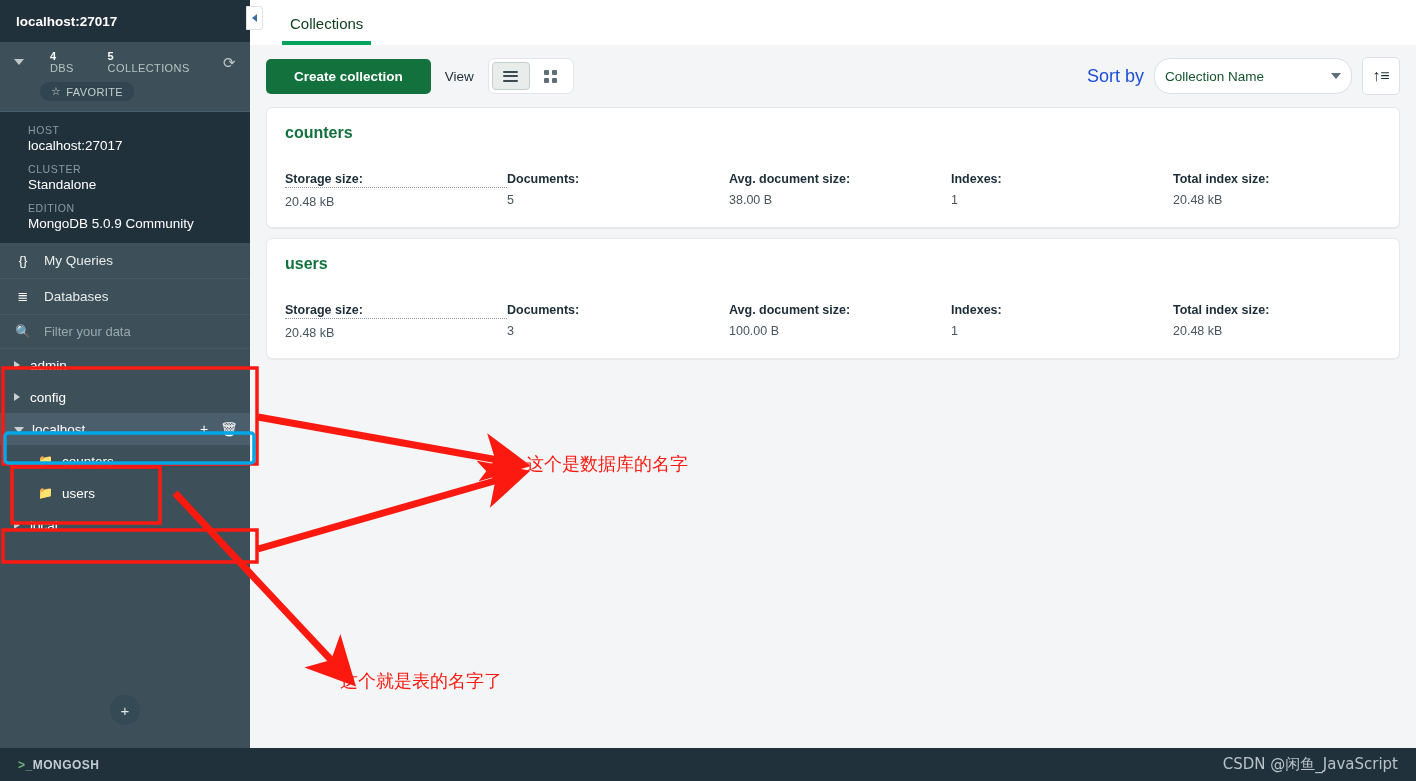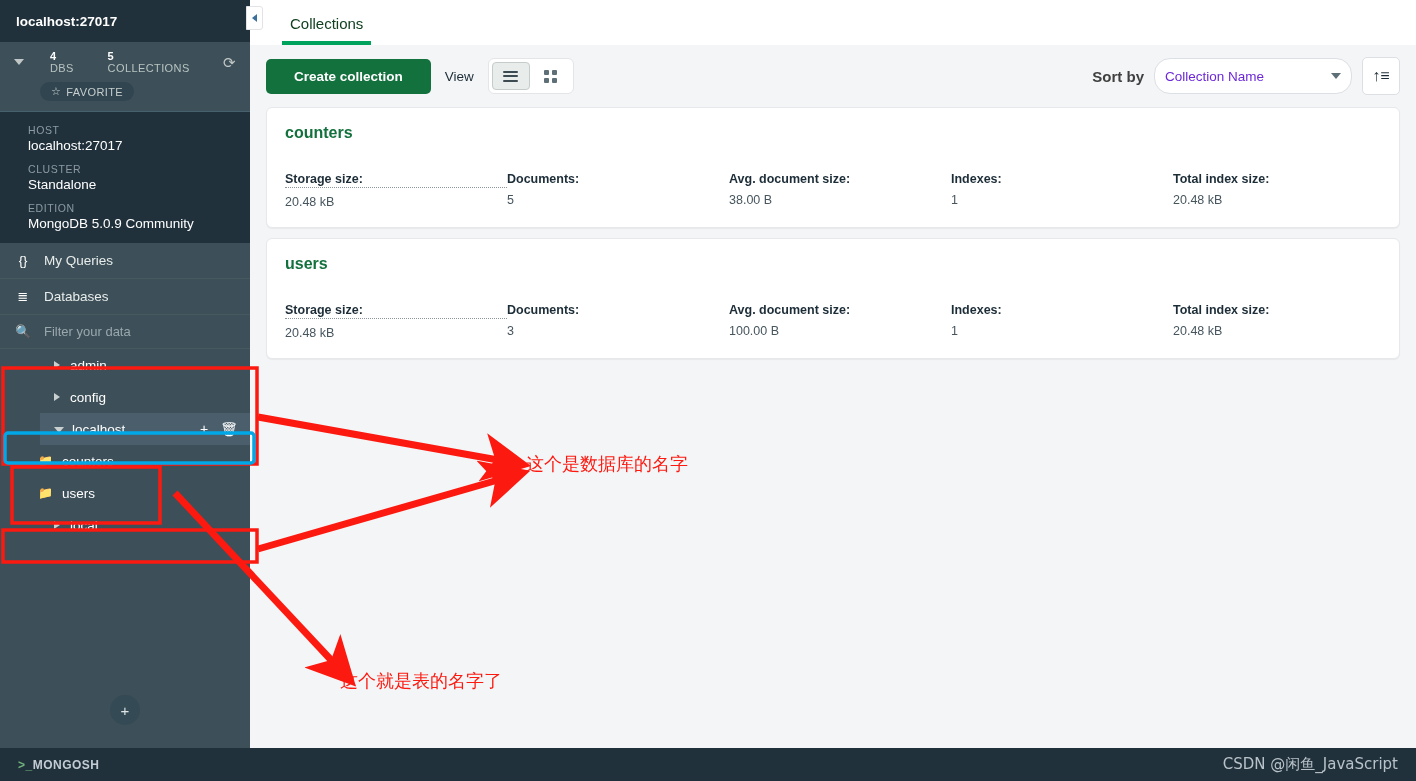--- a/index.html
+++ b/index.html
@@ -77,21 +77,20 @@
     flex: 1; background: transparent; border: none; outline: none;
     font-family: Liberation Sans, sans-serif; font-size: 13px; color: #fff;
   }
   .sb-filter input::placeholder { color: #9aa8ae; }
 
   .db-row {
     display: flex; align-items: center;
     height: 32px; padding-left: 14px;
     font-size: 13.5px; color: #ffffff; cursor: pointer;
     position: relative;
-    margin-left: 40px;
   }
   .db-row.selected { background: #4a5f6b; }
   .tri {
     width: 0; height: 0; margin-right: 10px;
     border-top: 4.5px solid transparent; border-bottom: 4.5px solid transparent;
     border-left: 6px solid #c9d0cf;
   }
   .tri.open {
     border-left: 5px solid transparent; border-right: 5px solid transparent;
     border-top: 6px solid #c9d0cf; border-bottom: none;
@@ -163,26 +162,26 @@
   }
   .seg button.active { background: #e8edeb; border-color: #c4cdc9; }
   .lines { display: block; }
   .lines i {
     display: block; width: 15px; height: 2px; background: #3c4a52;
     margin: 2.5px 0; border-radius: 1px;
   }
   .dots { display: grid; grid-template-columns: 5px 5px; gap: 3px; }
   .dots i { display: block; width: 5px; height: 5px; background: #5f6f77; border-radius: 1px; }
   .sortwrap { margin-left: auto; display: flex; align-items: center; gap: 10px; }
-  .sort-lbl { font-size: 15px; font-weight: bold; color: #404040; }
+  .sort-lbl { font-size: 18px; font-weight: normal; color: #1d4ed8; }
   .select {
     width: 198px; height: 36px; background: #fff;
     border: 1px solid #dcdfe3; border-radius: 16px;
     display: flex; align-items: center; padding: 0 10px;
-    font-size: 13.5px; color: #6d28d9; cursor: pointer;
+    font-size: 13.5px; color: #14532d; cursor: pointer;
   }
   .select .cd {
     margin-left: auto; width: 0; height: 0;
     border-left: 5px solid transparent; border-right: 5px solid transparent;
     border-top: 6px solid #5f6f77;
   }
   .sortdir {
     width: 38px; height: 38px; background: #fff;
     border: 1px solid #dcdfe3; border-radius: 5px;
     display: flex; align-items: center; justify-content: center;

